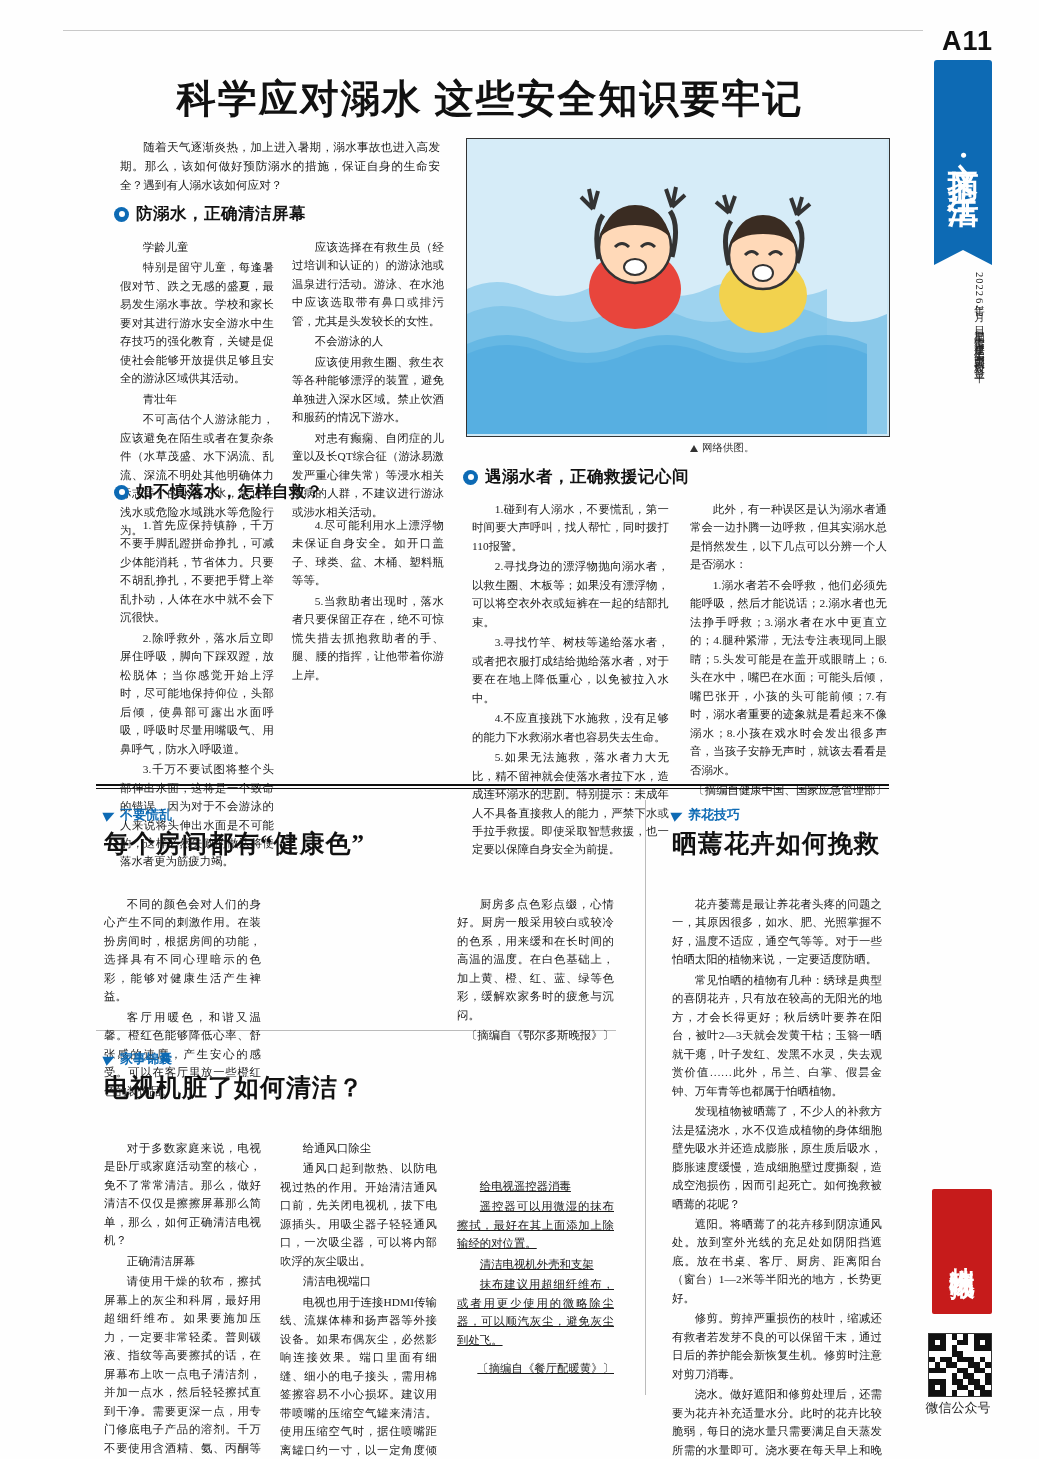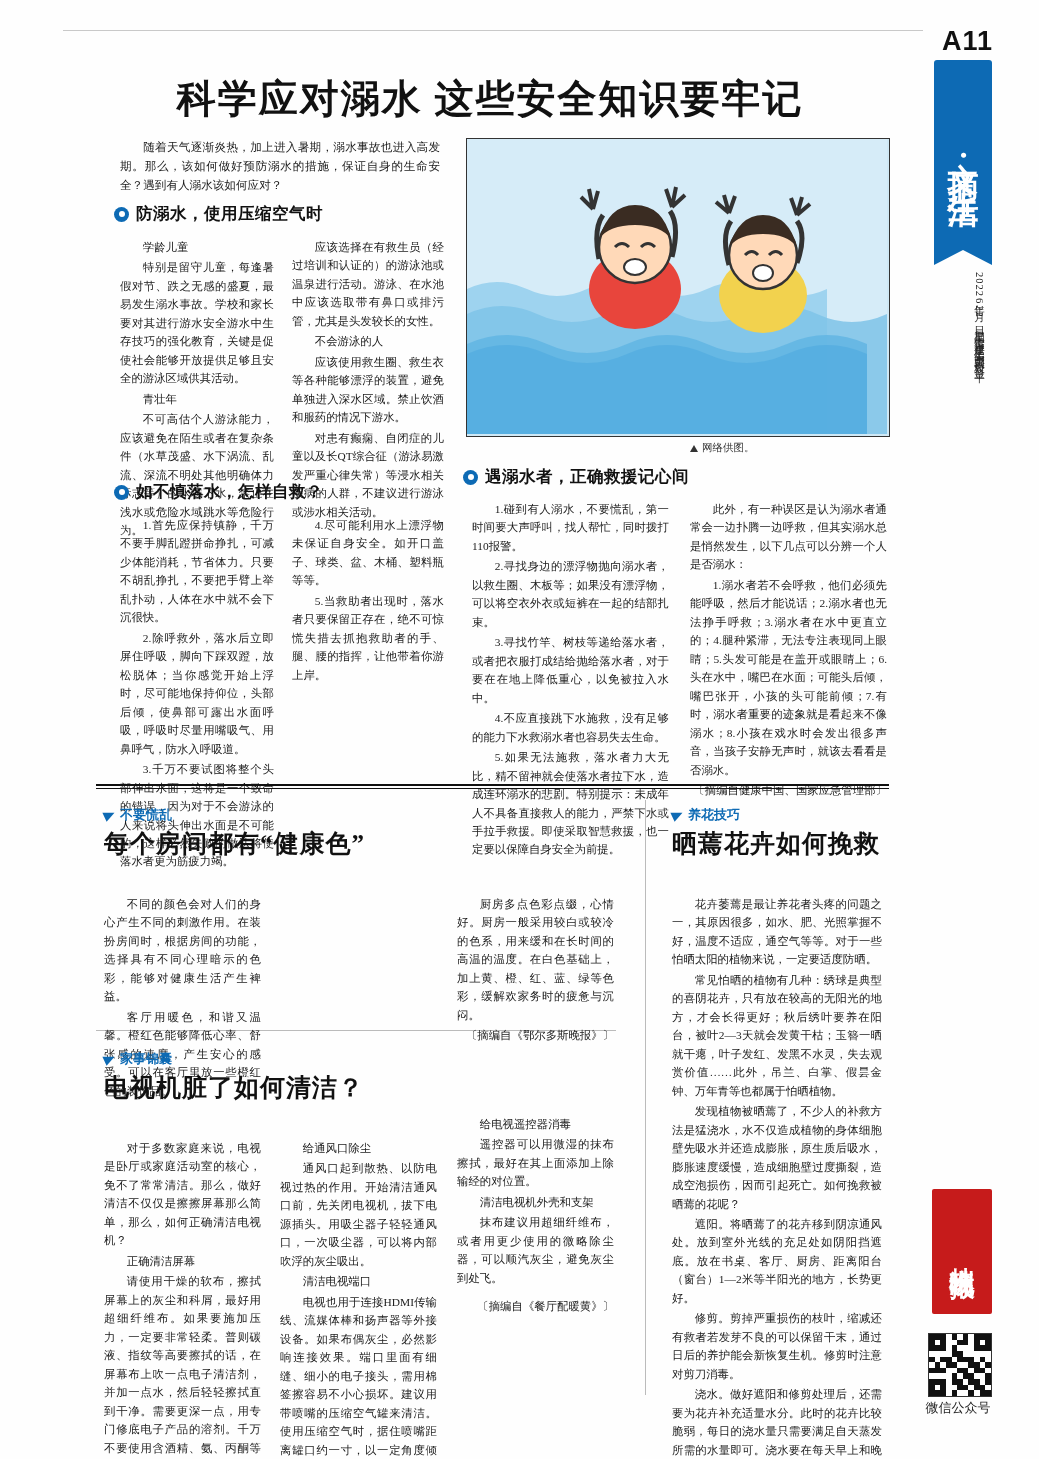--- a/index.html
+++ b/index.html
@@ -207,21 +207,21 @@
       <path d="M0 215 q40 -18 80 0 q40 18 80 0 q40 -18 80 0 q40 18 80 0 q40 -18 80 0 v80 H0 Z" fill="#4aa8de" opacity=".55"></path>
     </svg>
   </div>
   <div class="caption">
     <span class="cap-tri"></span>
     <span>网络供图。</span>
   </div>
 
   <div class="sec-head" style="left:114px;top:203px;">
     <span class="bullet"></span>
-    <span>防溺水，使用压缩空气时</span>
+    <span>防溺水，正确清洁屏幕</span>
   </div>
   <div class="col" style="left:120px;top:238px;width:154px;">
     <p>学龄儿童</p>
     <p>特别是留守儿童，每逢暑假对节、跌之无感的盛夏，最易发生溺水事故。学校和家长要对其进行游水安全游水中生存技巧的强化教育，关键是促使社会能够开放提供足够且安全的游泳区域供其活动。</p>
     <p>青壮年</p>
     <p>不可高估个人游泳能力，应该避免在陌生或者在复杂条件（水草茂盛、水下涡流、乱流、深流不明处其他明确体力标志等）的水域下水，禁止在浅水或危险水域跳水等危险行为。</p>
   </div>
   <div class="col" style="left:292px;top:238px;width:152px;">
     <p>应该选择在有救生员（经过培训和认证的）的游泳池或温泉进行活动。游泳、在水池中应该选取带有鼻口或排污管，尤其是头发较长的女性。</p>
     <p>不会游泳的人</p>
@@ -288,21 +288,21 @@
     <p>对于多数家庭来说，电视是卧厅或家庭活动室的核心，免不了常常清洁。那么，做好清洁不仅仅是擦擦屏幕那么简单，那么，如何正确清洁电视机？</p>
     <p>正确清洁屏幕</p>
     <p>请使用干燥的软布，擦拭屏幕上的灰尘和科屑，最好用超细纤维布。如果要施加压力，一定要非常轻柔。普则碳液、指纹等高要擦拭的话，在屏幕布上吹一点电子清洁剂，并加一点水，然后轻轻擦拭直到干净。需要更深一点，用专门修底电子产品的溶剂。千万不要使用含酒精、氨、丙酮等化学物质的一般清洁剂，以免损害屏幕。</p>
   </div>
   <div class="col" style="left:280px;top:1139px;width:157px;">
     <p>给通风口除尘</p>
     <p>通风口起到散热、以防电视过热的作用。开始清洁通风口前，先关闭电视机，拔下电源插头。用吸尘器子轻轻通风口，一次吸尘器，可以将内部吹浮的灰尘吸出。</p>
     <p>清洁电视端口</p>
     <p>电视也用于连接HDMI传输线、流媒体棒和扬声器等外接设备。如果布偶灰尘，必然影响连接效果。端口里面有细缝、细小的电子接头，需用棉签擦容易不小心损坏。建议用带喷嘴的压缩空气罐来清洁。使用压缩空气时，据住喷嘴距离罐口约一寸，以一定角度倾斜才能端口喷层缩空气。压缩空气将灰尘或碎屑吹出端口，然后用吸尘器或束布清洁。</p>
   </div>
-  <div class="col" style="left:457px;top:1115px;width:157px;">
+  <div class="col" style="left:457px;top:1177px;width:157px;text-decoration:underline;">
     <p>给电视遥控器消毒</p>
     <p>遥控器可以用微湿的抹布擦拭，最好在其上面添加上除输经的对位置。</p>
     <p>清洁电视机外壳和支架</p>
     <p>抹布建议用超细纤维布，或者用更少使用的微略除尘器，可以顺汽灰尘，避免灰尘到处飞。</p>
     <p style="text-indent:0;text-align:right;margin-top:10px;">〔摘编自《餐厅配暖黄》〕</p>
   </div>
 
   <div class="tag" style="left:672px;top:806px;">
     <span class="pen"></span>
     <span>养花技巧</span>

